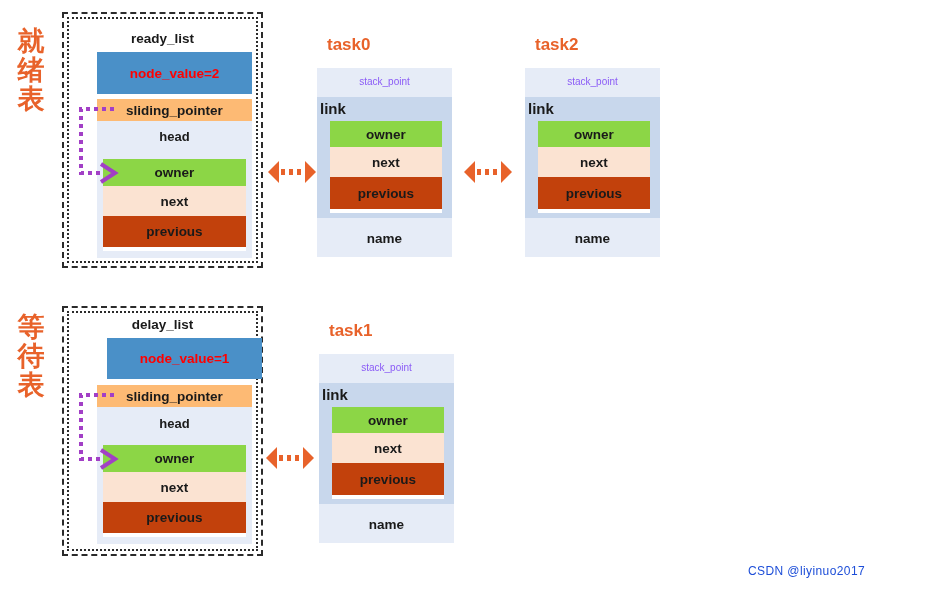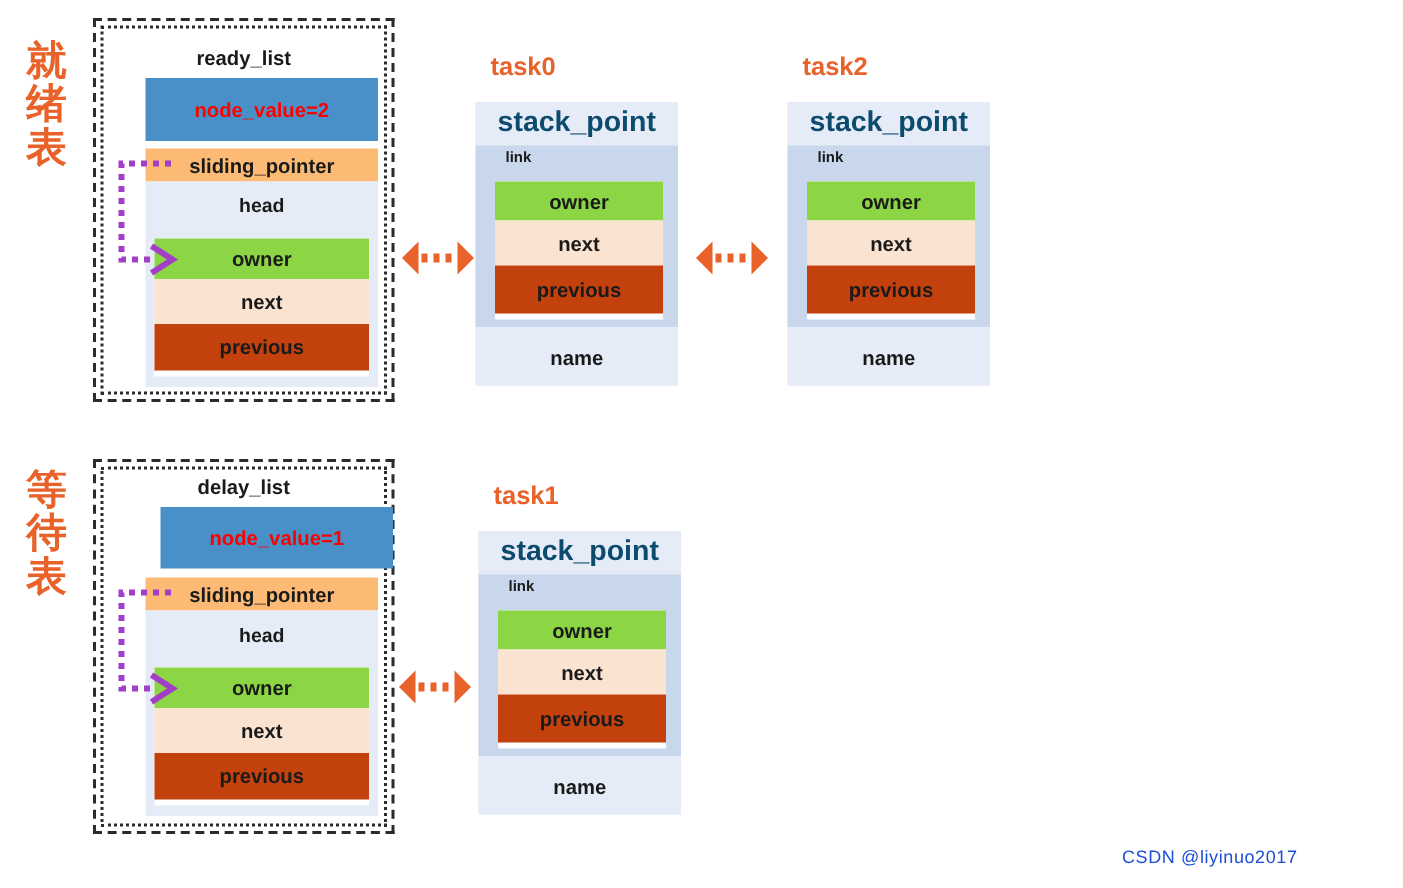--- a/index.html
+++ b/index.html
@@ -102,36 +102,36 @@
     font-weight: bold;
     color: #E8622A;
   }
   .task-card {
     position: absolute;
     background: #E6ECF7;
   }
   .stack-point {
     position: absolute;
     background: #E6ECF7;
-    font-size: 19px;
-    font-weight: bold;
-    color: #0c4a6e;
+    font-size: 10px;
+    font-weight: normal;
+    color: #8b5cf6;
     display: flex;
     align-items: center;
     justify-content: center;
   }
   .link-block {
     position: absolute;
     background: #C8D7EC;
   }
   .link-label {
     position: absolute;
-    left: 20px;
+    left: 3px;
     top: 3px;
-    font-size: 10px;
+    font-size: 15px;
     font-weight: bold;
     color: #1a1a1a;
   }
   .name-row {
     position: absolute;
     background: #E6ECF7;
     font-size: 13.5px;
     font-weight: bold;
     color: #1a1a1a;
     display: flex;

